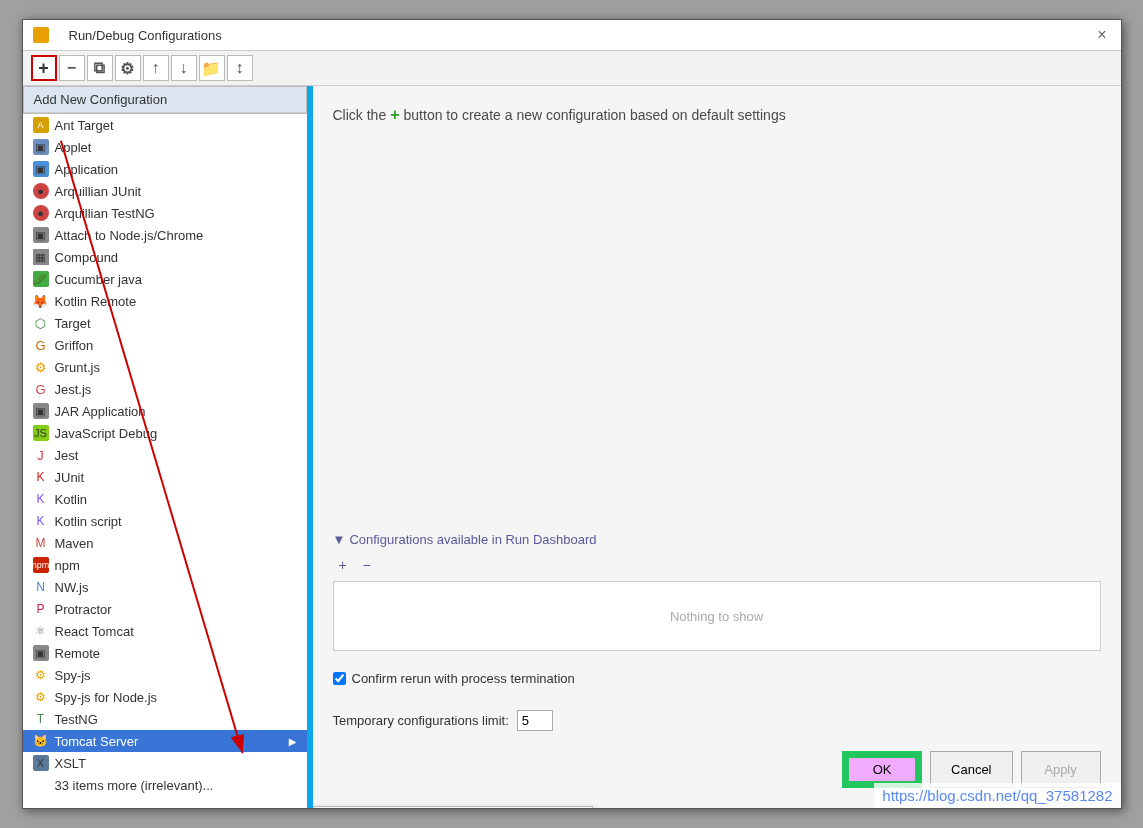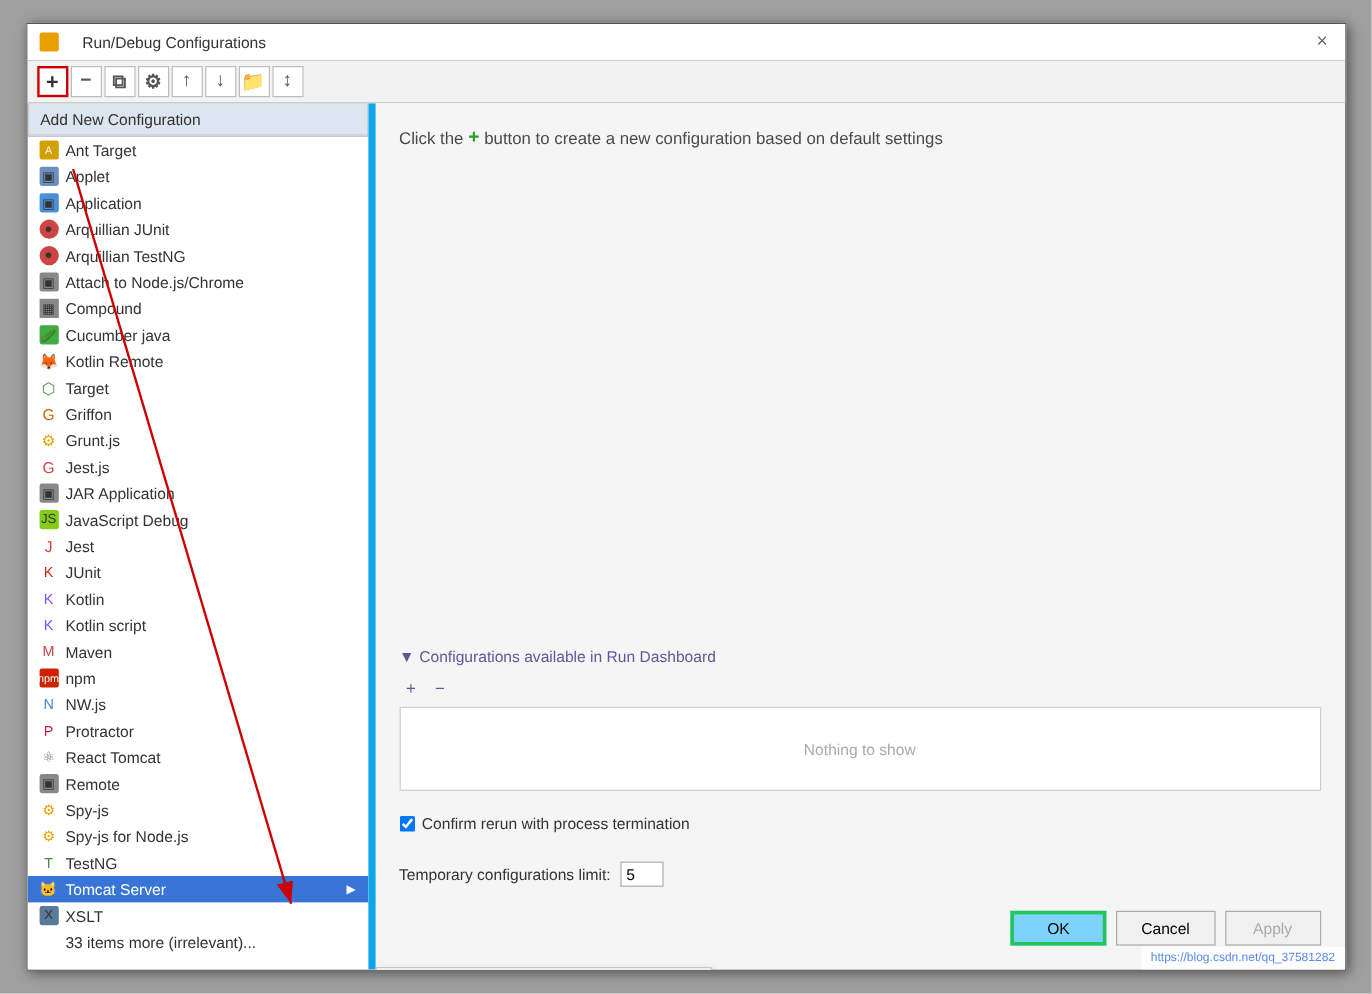--- a/index.html
+++ b/index.html
@@ -261,22 +261,22 @@
     }
     .dialog-btn {
       padding: 4px 20px;
       border: 1px solid #aaa;
       background: #f0f0f0;
       cursor: pointer;
       font-size: 13px;
       min-width: 80px;
     }
     .dialog-btn.ok {
-      border: 3px solid #22c55e;
-      background: #7dd3fc;
+      border: 7px solid #22c55e;
+      background: #f0abfc;
     }
     .dialog-btn.apply {
       color: #aaa;
     }
     .submenu {
       position: absolute;
       left: 290px;
       top: 720px;
       width: 280px;
       background: #fff;
@@ -305,21 +305,21 @@
       position: relative;
       flex: 1;
       display: flex;
       flex-direction: column;
       overflow: hidden;
     }
     .url-bar {
       position: absolute;
       bottom: 0;
       right: 0;
-      font-size: 10px;
+      font-size: 15px;
       color: #5a8af0;
       padding: 4px 8px;
       background: rgba(255,255,255,0.8);
     }
   </style>
 </head>
 <body>
 
 <div class="window">
 

